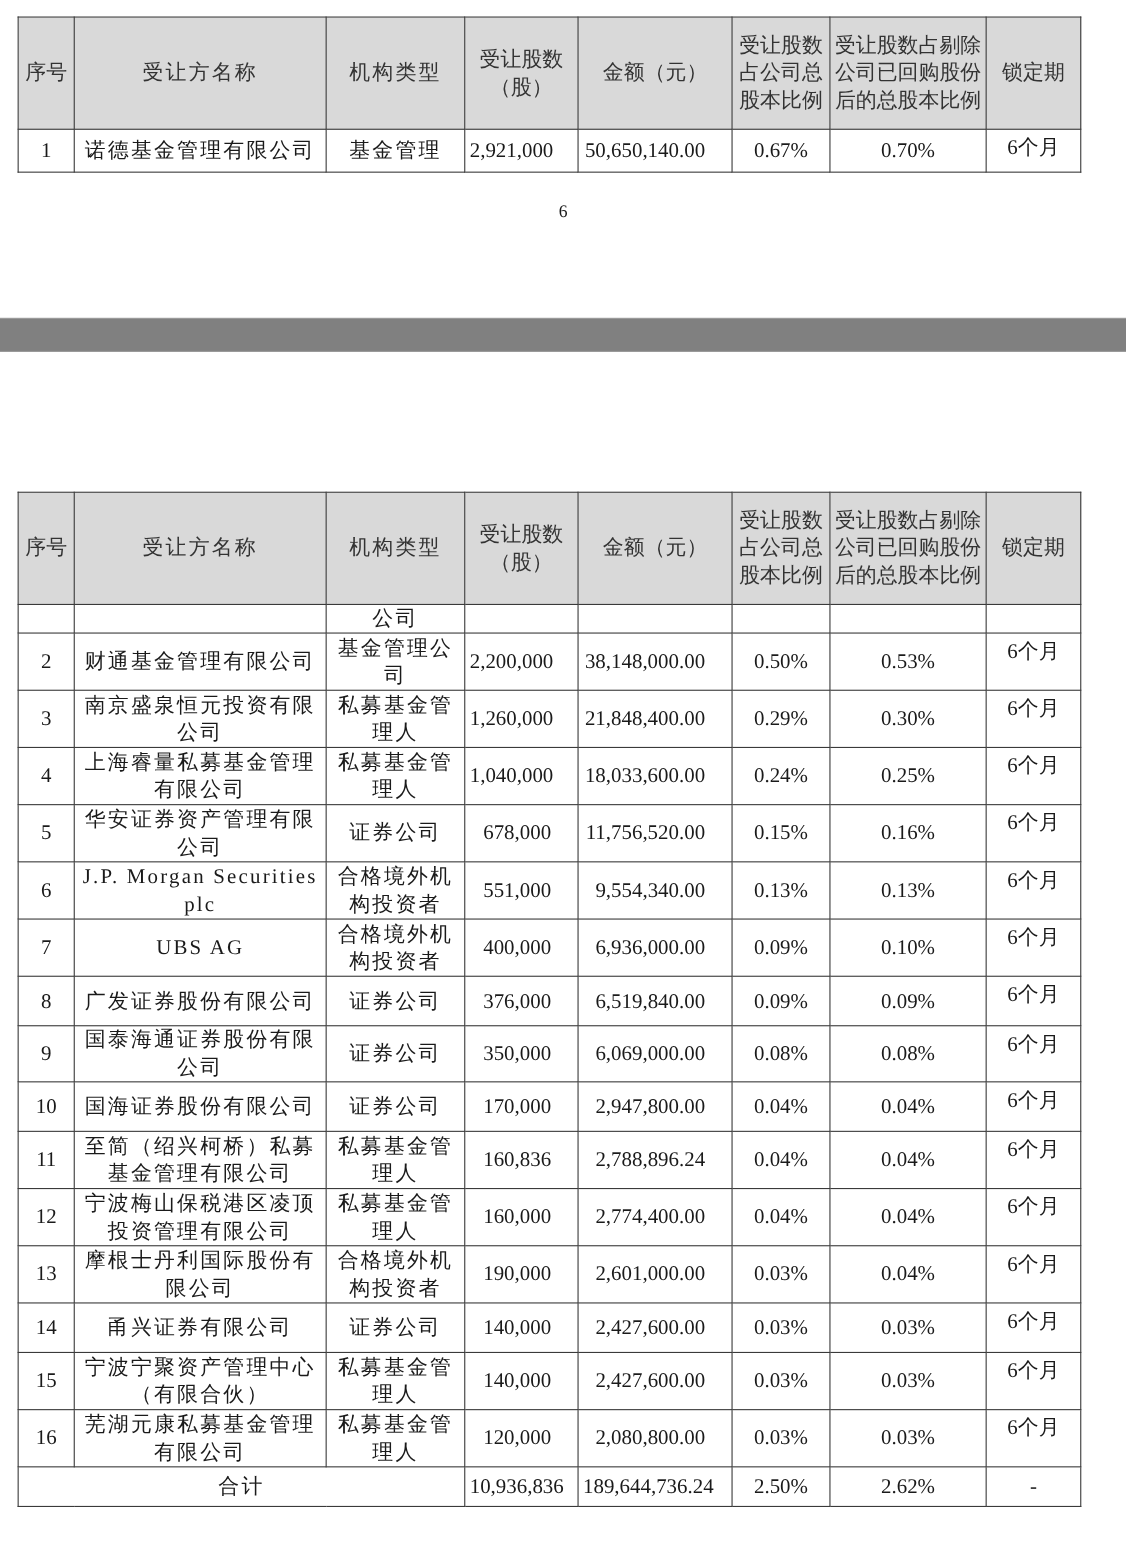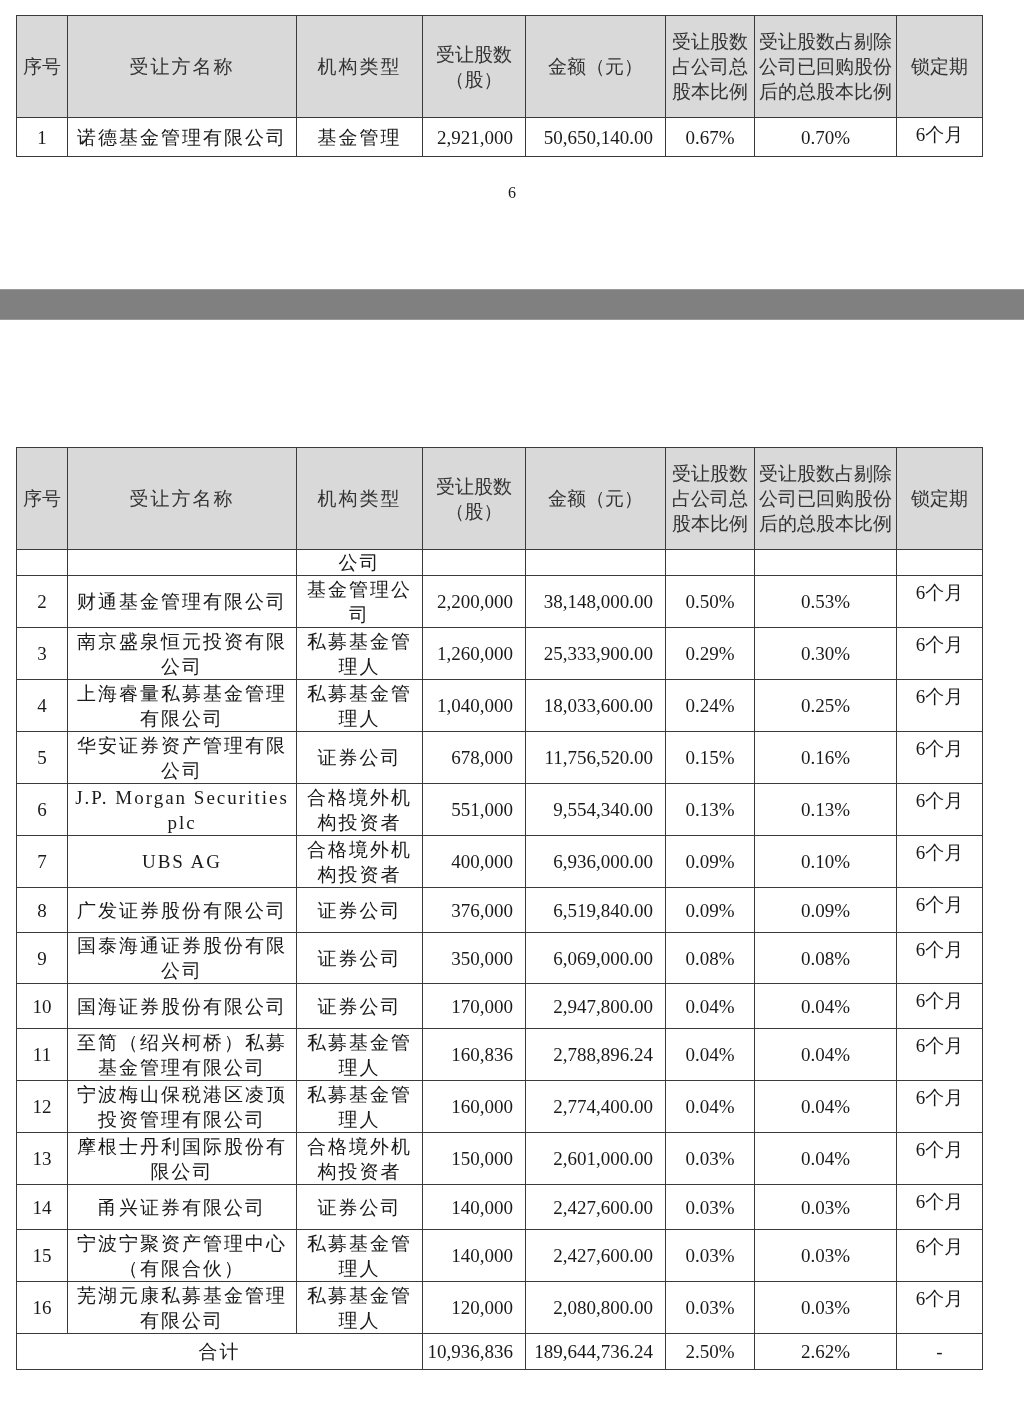--- a/index.html
+++ b/index.html
@@ -2,21 +2,21 @@
 <html><head>
 <meta charset="utf-8">
 <style>
   html, body { margin:0; padding:0; background:#ffffff; }
   body { width:1024px; height:1410px; position:relative; overflow:hidden;
          font-family: "Liberation Serif", "DejaVu Serif", serif; color:#1a1a1a; }
   table { border-collapse:collapse; position:absolute; left:16px; width:966px; table-layout:fixed; }
   td, th { border:1.5px solid #3a3a3a; font-weight:normal; font-size:19px; text-align:center;
            vertical-align:middle; padding:0 4px; line-height:25px; }
   th { background:#d9d9d9; color:#333; }
-  .num { text-align:right; padding-right:12px; }
+  .num { text-align:right; padding-right:24px; }
   .pct { text-align:center; }
   .lock { vertical-align:top; padding-top:4px; }
   .name { letter-spacing:2px; }
   .hdr-cjk { letter-spacing:2px; }
   #t1 { top:15px; }
   #t2 { top:447px; }
   .pagenum { position:absolute; top:184px; left:0; width:1024px; text-align:center; font-size:16px; }
   .divider { position:absolute; left:0; top:289px; width:1024px; height:29px; background:#808080;
              border-top:1px solid #9a9a9a; border-bottom:1px solid #9a9a9a; }
 </style>
@@ -106,21 +106,21 @@
         <td class="num">38,148,000.00</td>
         <td class="pct">0.50%</td>
         <td class="pct">0.53%</td>
         <td class="lock">6个月</td>
       </tr>
       <tr style="height: 52px;">
         <td>3</td>
         <td class="name">南京盛泉恒元投资有限公司</td>
         <td class="name">私募基金管理人</td>
         <td class="num">1,260,000</td>
-        <td class="num">25,333,900.00</td>
+        <td class="num">21,848,400.00</td>
         <td class="pct">0.29%</td>
         <td class="pct">0.30%</td>
         <td class="lock">6个月</td>
       </tr>
       <tr style="height: 52px;">
         <td>4</td>
         <td class="name">上海睿量私募基金管理有限公司</td>
         <td class="name">私募基金管理人</td>
         <td class="num">1,040,000</td>
         <td class="num">18,033,600.00</td>
@@ -205,21 +205,21 @@
         <td class="num">160,000</td>
         <td class="num">2,774,400.00</td>
         <td class="pct">0.04%</td>
         <td class="pct">0.04%</td>
         <td class="lock">6个月</td>
       </tr>
       <tr style="height: 52px;">
         <td>13</td>
         <td class="name">摩根士丹利国际股份有限公司</td>
         <td class="name">合格境外机构投资者</td>
-        <td class="num">150,000</td>
+        <td class="num">190,000</td>
         <td class="num">2,601,000.00</td>
         <td class="pct">0.03%</td>
         <td class="pct">0.04%</td>
         <td class="lock">6个月</td>
       </tr>
       <tr style="height: 45px;">
         <td>14</td>
         <td class="name">甬兴证券有限公司</td>
         <td class="name">证券公司</td>
         <td class="num">140,000</td>

